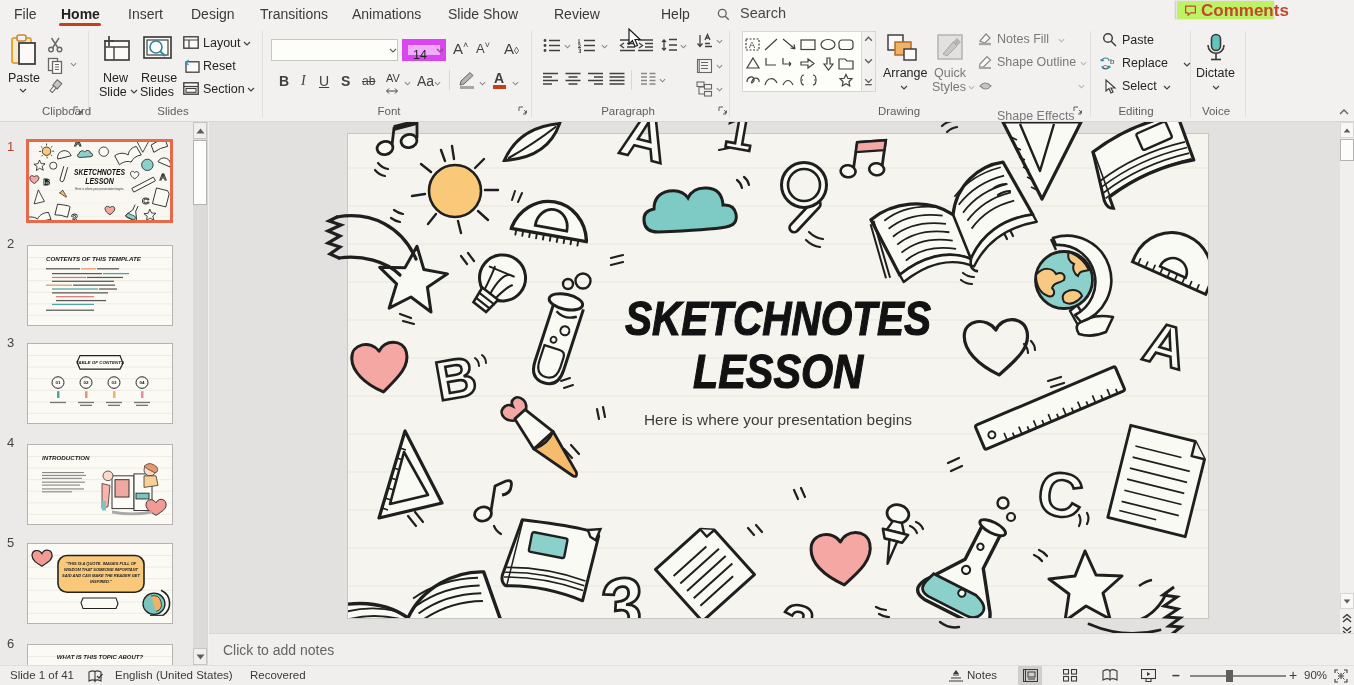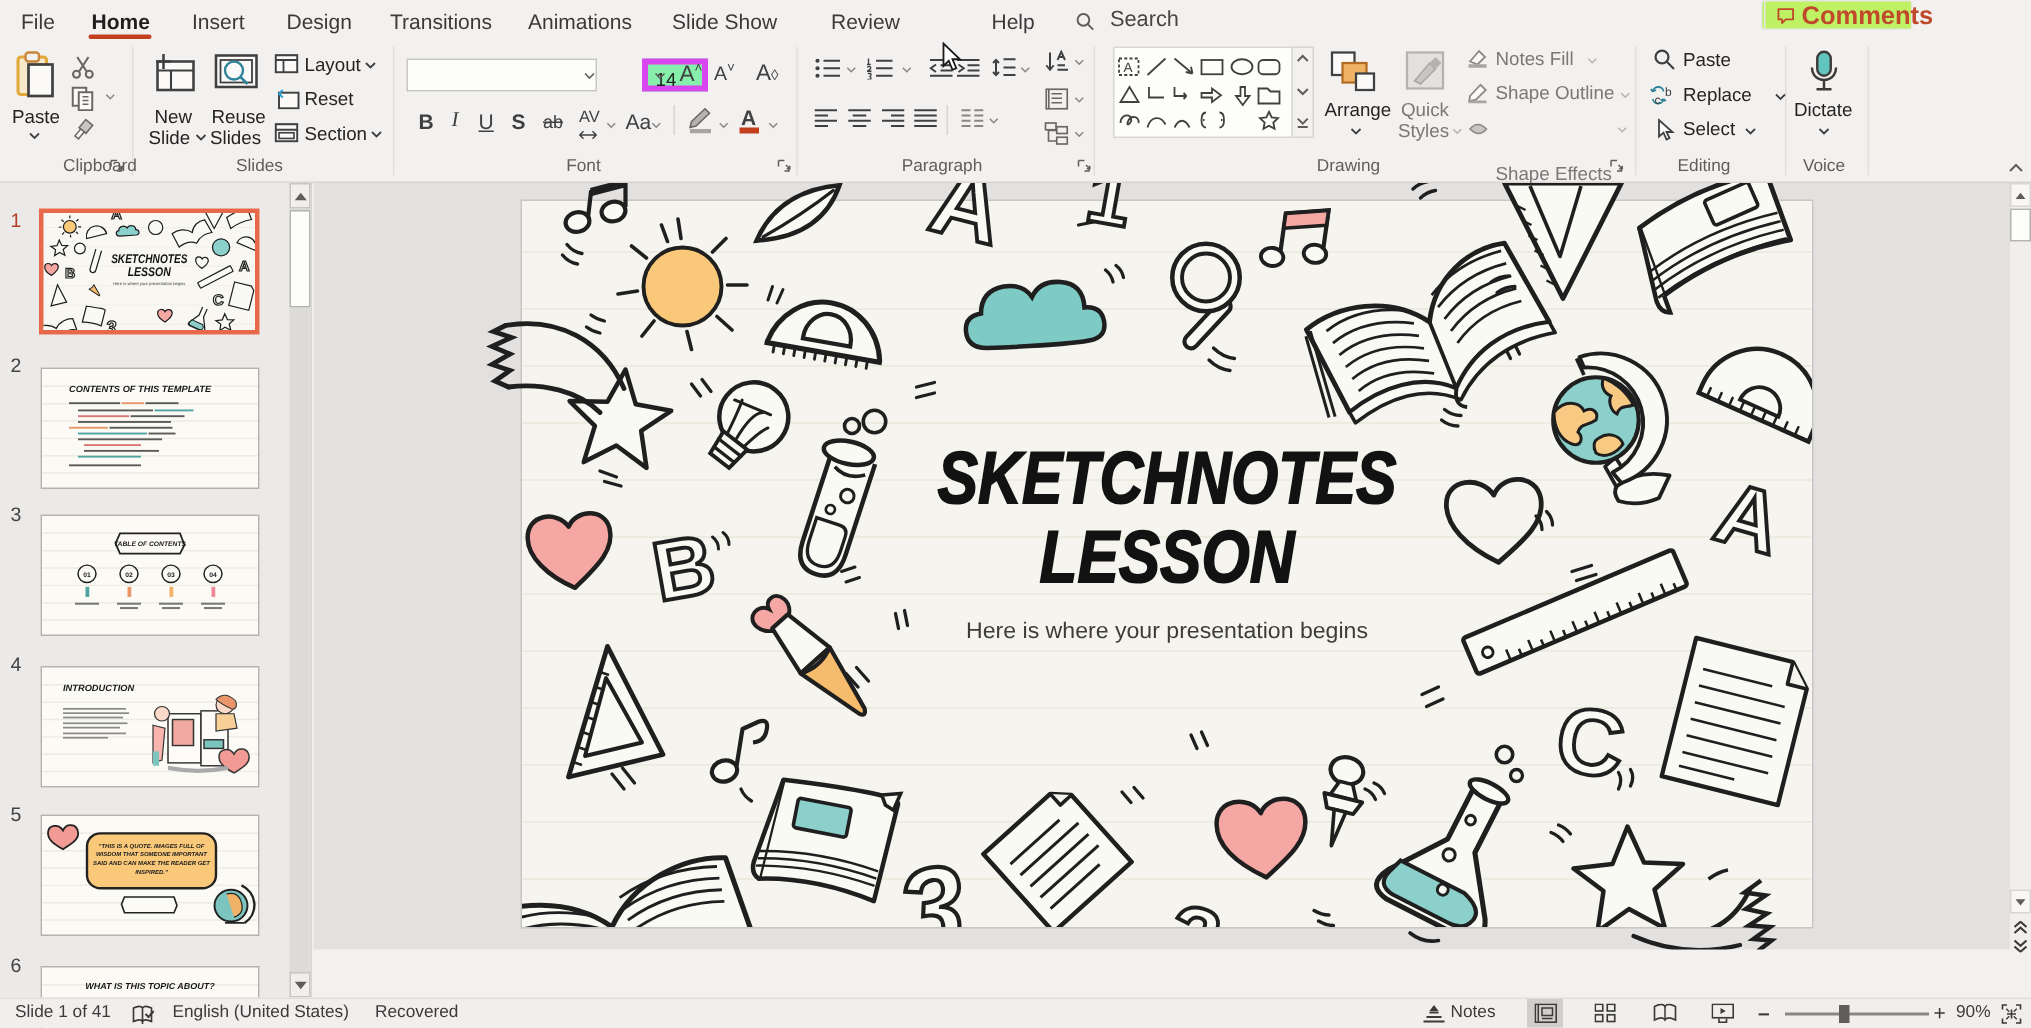--- a/index.html
+++ b/index.html
@@ -181,21 +181,21 @@
       </svg>
     <div class="abs rtext" style="left:203px;top:54px;">Section</div>
     <svg class="abs" style="left:247px;top:59px;" width="8" height="5" viewBox="0 0 8 5">
         <path d="M1 1 L4 4 L7 1" fill="none" stroke="#404040" stroke-width="1.2"></path>
       </svg>
     
     <div class="abs" style="left:271px;top:11px;width:127px;height:22px;background:#fdfdfa;border:1px solid #c8c6c4;"></div>
     <svg class="abs" style="left:389px;top:20px;" width="8" height="5" viewBox="0 0 8 5">
         <path d="M1 1 L4 4 L7 1" fill="none" stroke="#605e5c" stroke-width="1.1"></path>
       </svg>
-    <div class="abs" style="left:402px;top:11px;width:44px;height:22px;background:#86efac;border:4px solid #d946ef;font-size:12.5px;color:#252423;padding:3px 0 0 5px;margin-left:26px;">14</div>
+    <div class="abs" style="left:402px;top:11px;width:44px;height:22px;background:#f0abfc;border:6px solid #d946ef;font-size:12.5px;color:#252423;padding:3px 0 0 5px;">14</div>
     <svg class="abs" style="left:436px;top:20px;" width="8" height="5" viewBox="0 0 8 5">
         <path d="M1 1 L4 4 L7 1" fill="none" stroke="#605e5c" stroke-width="1.1"></path>
       </svg>
     <div class="abs" style="left:453px;top:12px;font-size:15px;color:#404040;">A<span style="font-size:9px;vertical-align:6px;">˄</span></div>
     <div class="abs" style="left:476px;top:12px;font-size:13px;color:#404040;">A<span style="font-size:9px;vertical-align:5px;">˅</span></div>
     <div class="abs" style="left:504px;top:12px;font-size:15px;color:#404040;">A<span style="font-size:10px;">◊</span></div>
     <div class="abs" style="left:279px;top:45px;font-size:14px;font-weight:bold;color:#404040;">B</div>
     <div class="abs" style="left:301px;top:45px;font-size:14px;font-style:italic;color:#404040;font-family:'Liberation Serif',serif;">I</div>
     <div class="abs" style="left:319px;top:45px;font-size:14px;text-decoration:underline;color:#404040;">U</div>
     <div class="abs" style="left:341px;top:45px;font-size:14px;font-weight:bold;color:#404040;">S</div>
@@ -917,20 +917,23 @@
             <path d="M0.5 0.5 L4.5 5.5 L8.5 0.5 Z" fill="#605e5c"></path>
           </svg>
       </div>
       <svg width="10" height="9" viewBox="0 0 10 9" style="position:absolute;left:2px;top:492px;">
           <path d="M1 4 L5 0.5 L9 4 M1 8 L5 4.5 L9 8" fill="none" stroke="#3b3a39" stroke-width="1.4"></path>
         </svg>
       <svg width="10" height="9" viewBox="0 0 10 9" style="position:absolute;left:2px;top:504px;">
           <path d="M1 1 L5 4.5 L9 1 M1 5 L5 8.5 L9 5" fill="none" stroke="#3b3a39" stroke-width="1.4"></path>
         </svg>
     </div>
+    <div id="notesbar">
+        <span>Click to add notes</span>
+      </div>
   </div>
   <div id="statusbar">
     <span class="st" style="left:10px;">Slide 1 of 41</span>
     <svg class="st" style="left:88px;top:4px;" width="15" height="13" viewBox="0 0 15 13">
         <path d="M1 2 c3-1.5 5-1.5 6 0 v9 c-1-1.5-3-1.5-6 0 Z M13 2 c-3-1.5-5-1.5-6 0 v9 c1-1.5 3-1.5 6 0 Z" fill="none" stroke="#3b3a39" stroke-width="1.1"></path>
         <path d="M9 6 l2 2 3.5-4" fill="none" stroke="#3b3a39" stroke-width="1.3"></path>
       </svg>
     <span class="st" style="left:115px;">English (United States)</span>
     <span class="st" style="left:250px;">Recovered</span>
     <svg class="st" style="left:948px;top:4px;" width="16" height="12" viewBox="0 0 16 12">

